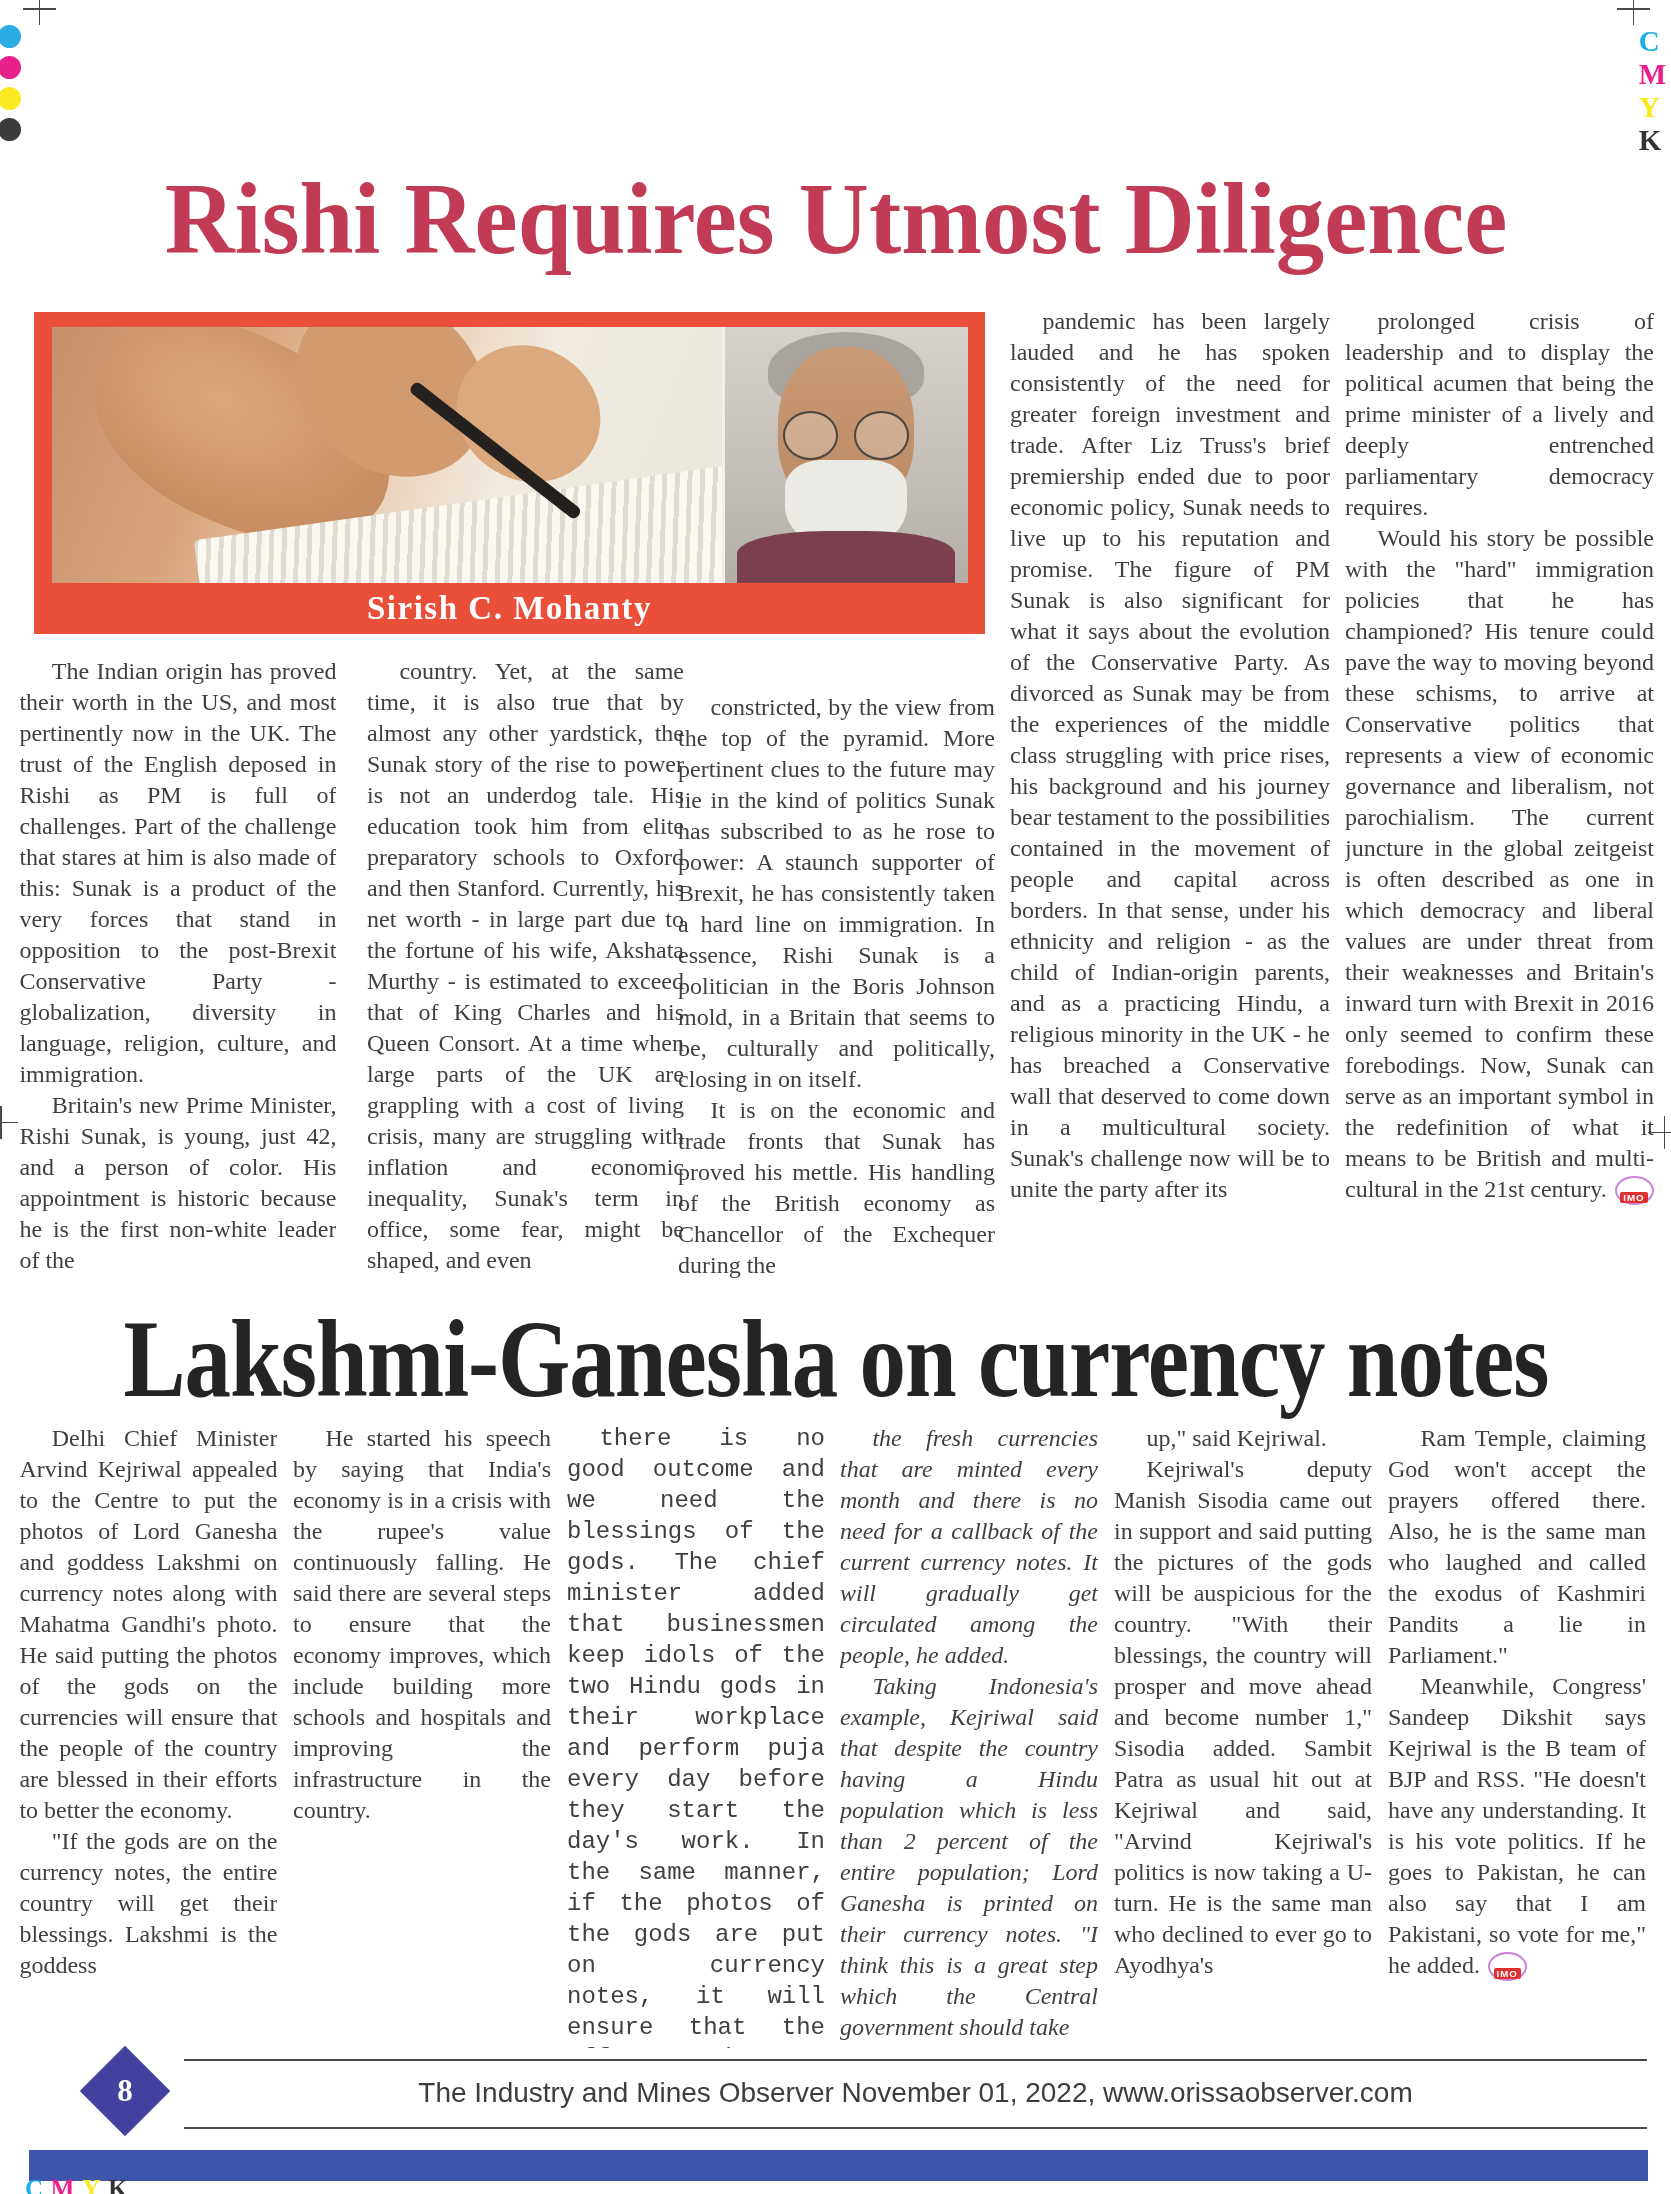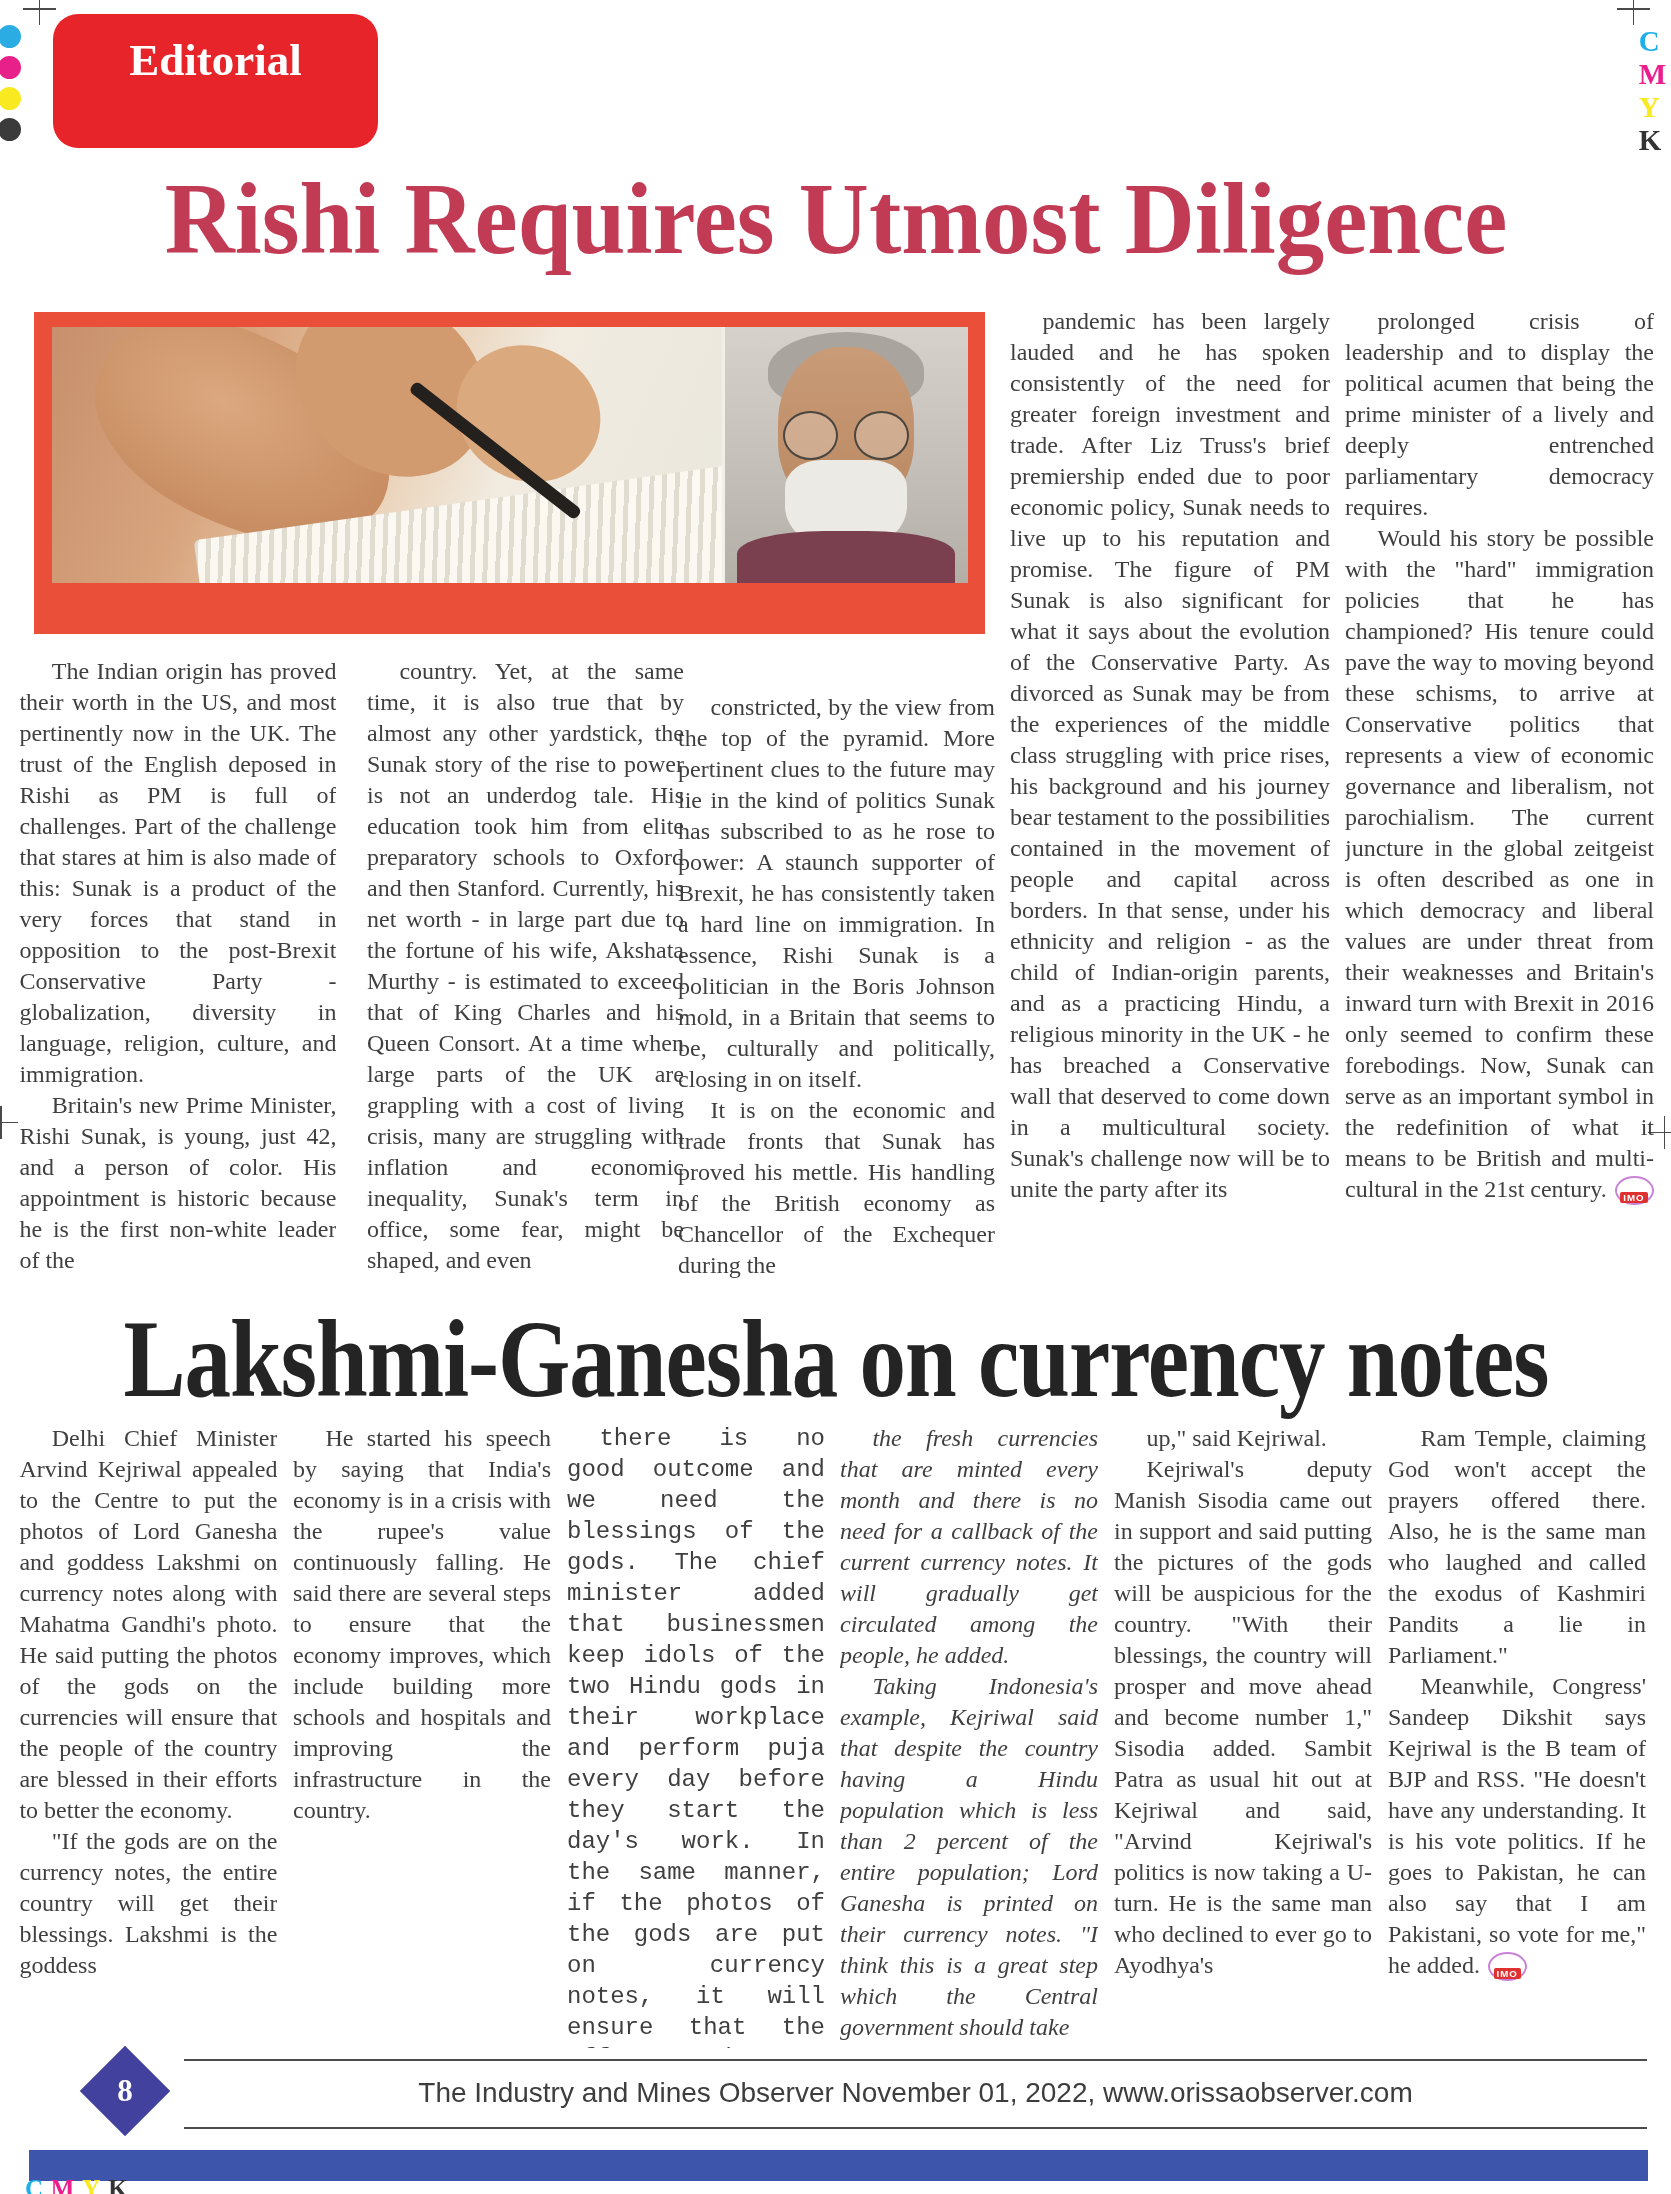--- a/index.html
+++ b/index.html
@@ -105,23 +105,20 @@
   <div class="reg-dot dot-y" style="left:-1.9px;top:87px;"></div>
   <div class="reg-dot dot-k" style="left:-1.9px;top:118px;"></div>
 
   <div class="cmyk-tr">
     <span class="ltr-c">C</span>
     <span class="ltr-m">M</span>
     <span class="ltr-y">Y</span>
     <span class="ltr-k">K</span>
   </div>
 
-  <div class="editorial-btn">
-    <span class="lbl">Editorial</span>
-  </div>
 
   <div class="headline1">Rishi Requires Utmost Diligence</div>
 
   <div class="photo-frame">
     <div class="photo-hands">
       <div class="finger-a"></div>
       <div class="finger-b"></div>
       <div class="finger-c"></div>
       <div class="paper-ruled"></div>
       <div class="pen-barrel"></div>
@@ -129,20 +126,21 @@
     <div class="portrait">
       <div class="p-hair"></div>
       <div class="p-face"></div>
       <div class="p-glasses">
         <div class="p-lens left"></div>
         <div class="p-lens right"></div>
       </div>
       <div class="p-beard"></div>
       <div class="p-shirt"></div>
     </div>
+    <div class="byline">Sirish C. Mohanty</div>
   </div>
 
   <div class="ncol a1c1">
     <p>The Indian origin has proved their worth in the US, and most pertinently now in the UK. The trust of the English deposed in Rishi as PM is full of challenges. Part of the challenge that stares at him is also made of this: Sunak is a product of the very forces that stand in opposition to the post-Brexit Conservative Party - globalization, diversity in language, religion, culture, and immigration.</p>
     <p>Britain's new Prime Minister, Rishi Sunak, is young, just 42, and a person of color. His appointment is historic because he is the first non-white leader of the</p>
   </div>
   <div class="ncol a1c2">
     <p>country. Yet, at the same time, it is also true that by almost any other yardstick, the Sunak story of the rise to power is not an underdog tale. His education took him from elite preparatory schools to Oxford and then Stanford. Currently, his net worth - in large part due to the fortune of his wife, Akshata Murthy - is estimated to exceed that of King Charles and his Queen Consort. At a time when large parts of the UK are grappling with a cost of living crisis, many are struggling with inflation and economic inequality, Sunak's term in office, some fear, might be shaped, and even</p>
   </div>
   <div class="ncol a1c3">

